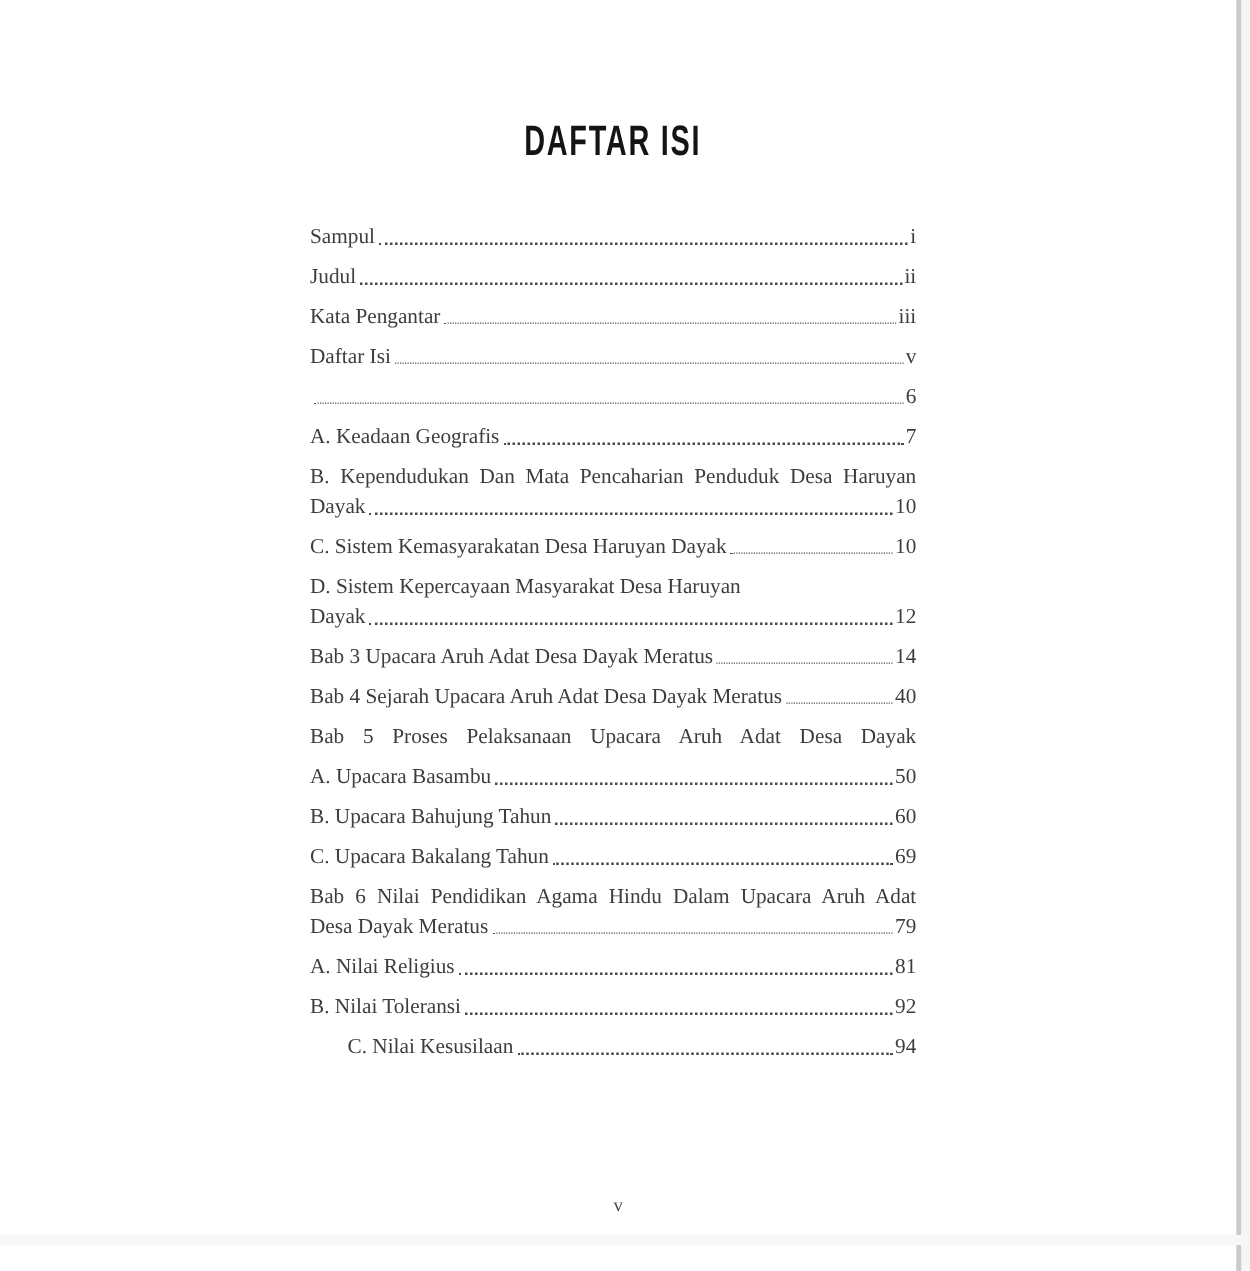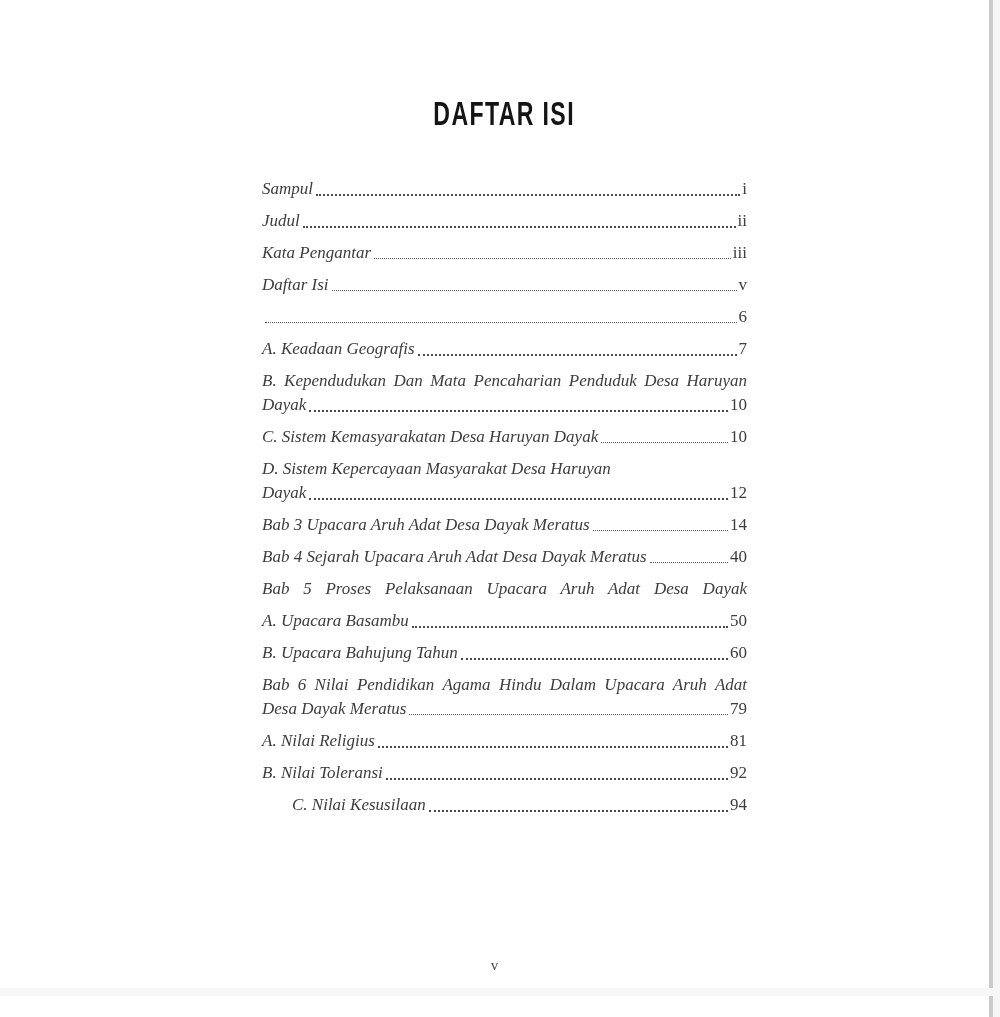--- a/index.html
+++ b/index.html
@@ -40,21 +40,21 @@
   .bottom-faint-line {
     position: absolute;
     left: 0;
     top: 988px;
     width: 100%;
     height: 8px;
     background: #f7f7f7;
   }
   .content {
     position: absolute;
-    left: 262px;
+    left: 248px;
     width: 485px;
     top: 0;
   }
   .title-wrap {
     margin-top: 96px;
     height: 34px;
     text-align: center;
   }
   .title {
     display: inline-block;
@@ -89,21 +89,20 @@
     display: block;
     text-align: justify;
     text-align-last: justify;
     white-space: normal;
   }
   .entry.indent .line {
     padding-left: 30px;
   }
   .label {
     flex: 0 0 auto;
-    font-style: italic;
   }
   .leader {
     flex: 1 1 auto;
     align-self: flex-end;
     margin: 0 2px 4px 3px;
   }
   .leader.coarse {
     border-bottom: 2px dotted #4a4a4a;
     margin-bottom: 3px;
   }
@@ -227,20 +226,27 @@
           </div>
         </div>
         <div class="entry">
           <div class="line">
             <span class="label">B. Upacara Bahujung Tahun</span>
             <span class="leader coarse"></span>
             <span class="pagenum">60</span>
           </div>
         </div>
         <div class="entry">
+          <div class="line">
+            <span class="label">C. Upacara Bakalang Tahun</span>
+            <span class="leader coarse"></span>
+            <span class="pagenum">69</span>
+          </div>
+        </div>
+        <div class="entry">
           <div class="line just"><span class="label">Bab 6 Nilai Pendidikan Agama Hindu Dalam Upacara Aruh Adat</span></div>
           <div class="line">
             <span class="label">Desa Dayak Meratus</span>
             <span class="leader fine"></span>
             <span class="pagenum">79</span>
           </div>
         </div>
         <div class="entry">
           <div class="line">
             <span class="label">A. Nilai Religius</span>

